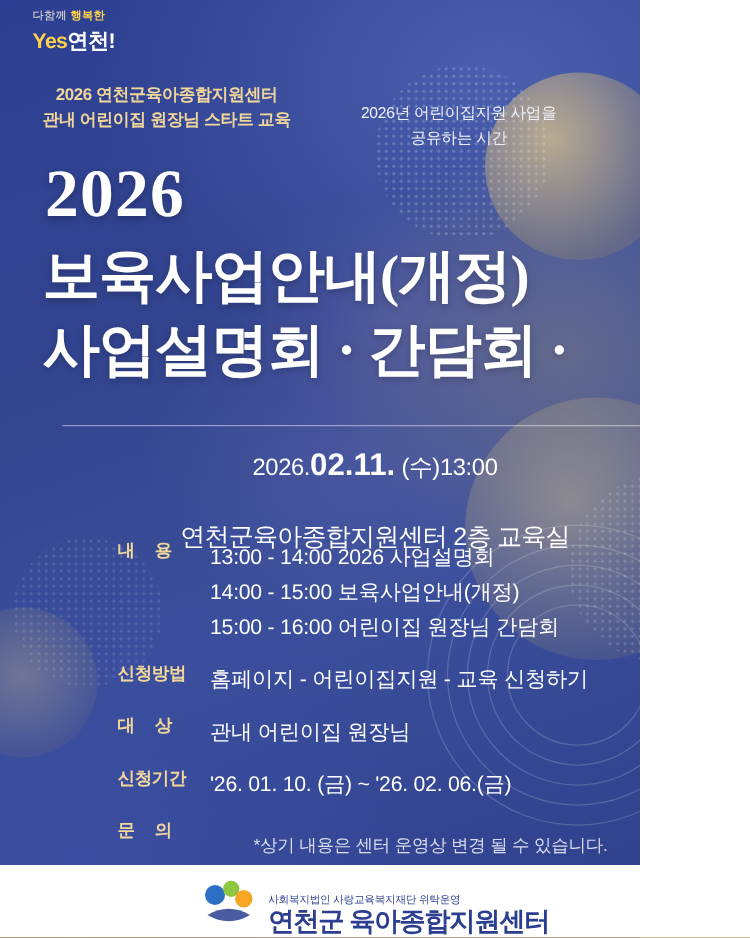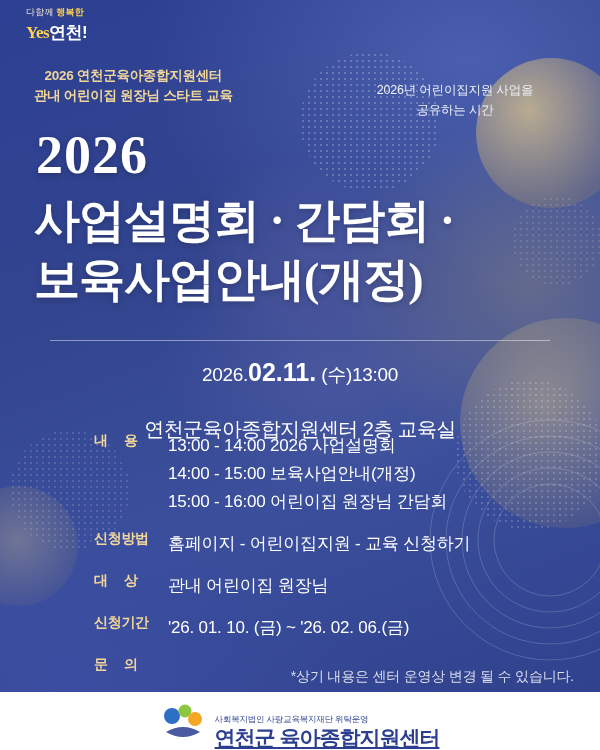--- a/index.html
+++ b/index.html
@@ -9,21 +9,21 @@
   body {
     width: 600px;
     height: 750px;
     font-family: "Liberation Sans", sans-serif;
     background: #ffffff;
     overflow: hidden;
   }
 
   .poster {
     position: relative;
-    width: 600px;
+    width: 512px;
     height: 750px;
     overflow: hidden;
     background: #a16207;
   }
 
   
   .bg-base {
     position: absolute;
     inset: 0;
     background:
@@ -112,21 +112,21 @@
   }
   .logo-line1 .accent { color: #ffd24a; font-weight: bold; }
   .logo-line2 {
     margin-top: 2px;
     font-size: 17px;
     font-weight: bold;
     color: #ffffff;
     letter-spacing: -0.5px;
     white-space: nowrap;
   }
-  .logo-line2 .yes { color: #ffd24a; font-family: Liberation Serif, serif; }
+  .logo-line2 .yes { color: #ffd24a; }
 
   
   .kicker {
     position: absolute;
     left: 34px;
     top: 66px;
     color: #f0d69a;
     font-size: 13.5px;
     font-weight: bold;
     line-height: 1.45;
@@ -286,21 +286,20 @@
     letter-spacing: -0.2px;
     margin-bottom: 1px;
     margin-top: 21px;
   }
   .footer-big {
     font-size: 21px;
     font-weight: bold;
     color: #2c3e90;
     letter-spacing: -1px;
     line-height: 1.05;
-    text-decoration: underline;
   }
 </style>
 </head>
 <body>
 
 <div class="poster">
 
   <div class="bg-base"></div>
   <div class="bg-sheen"></div>
 
@@ -341,22 +340,22 @@
       <div>관내 어린이집 원장님 스타트 교육</div>
     </div>
 
     <div class="caption-right">
       <div>2026년 어린이집지원 사업을</div>
       <div>공유하는 시간</div>
     </div>
 
     <div class="title-year">2026</div>
     <div class="title-main">
+      <div>보육사업안내(개정)</div>
       <div>사업설명회 · 간담회 ·</div>
-      <div>보육사업안내(개정)</div>
     </div>
 
     <div class="divider"></div>
 
     <div class="datetime">
       <span>2026.</span><span class="big">02.11.</span> <span>(수)13:00</span>
     </div>
     <div class="place">연천군육아종합지원센터 2층 교육실</div>
 
     <div class="info">

